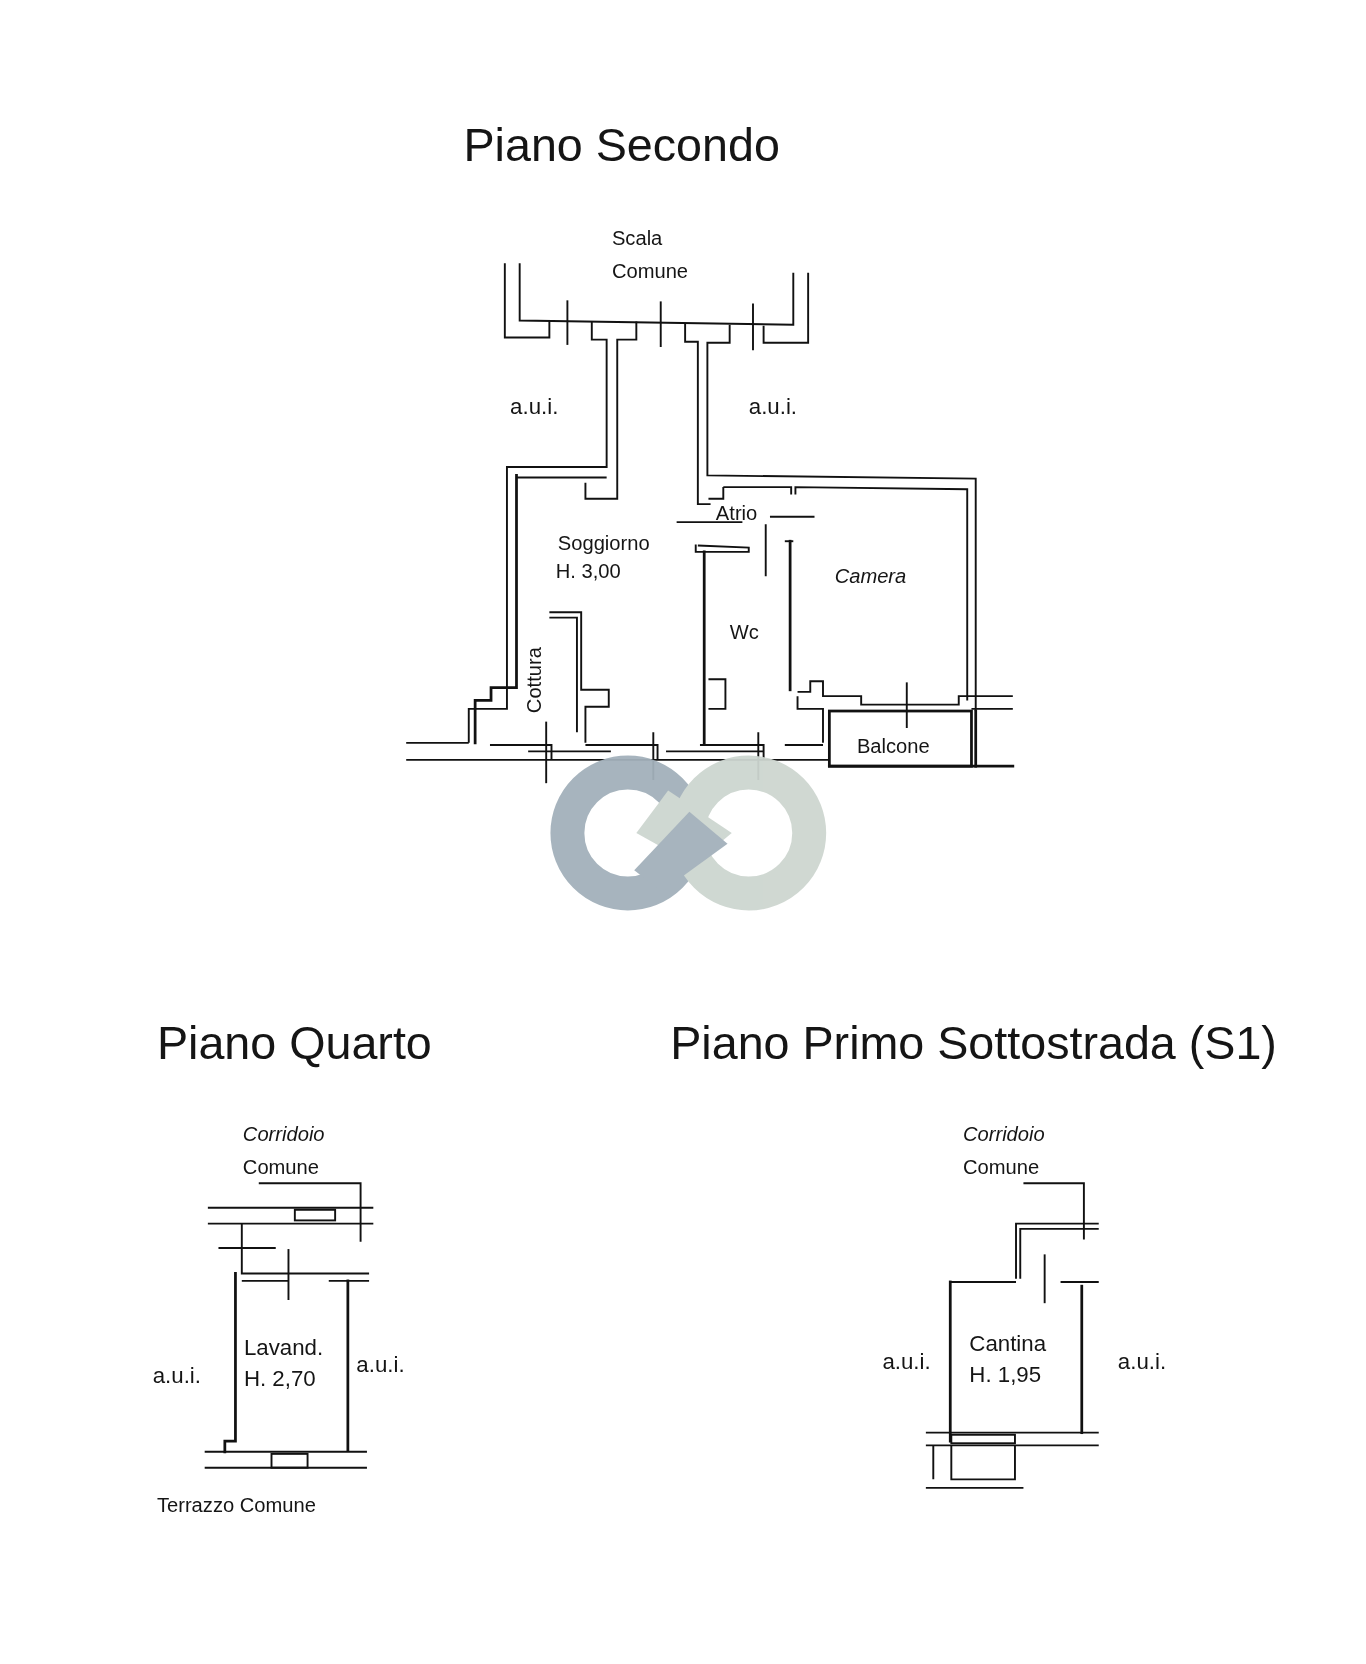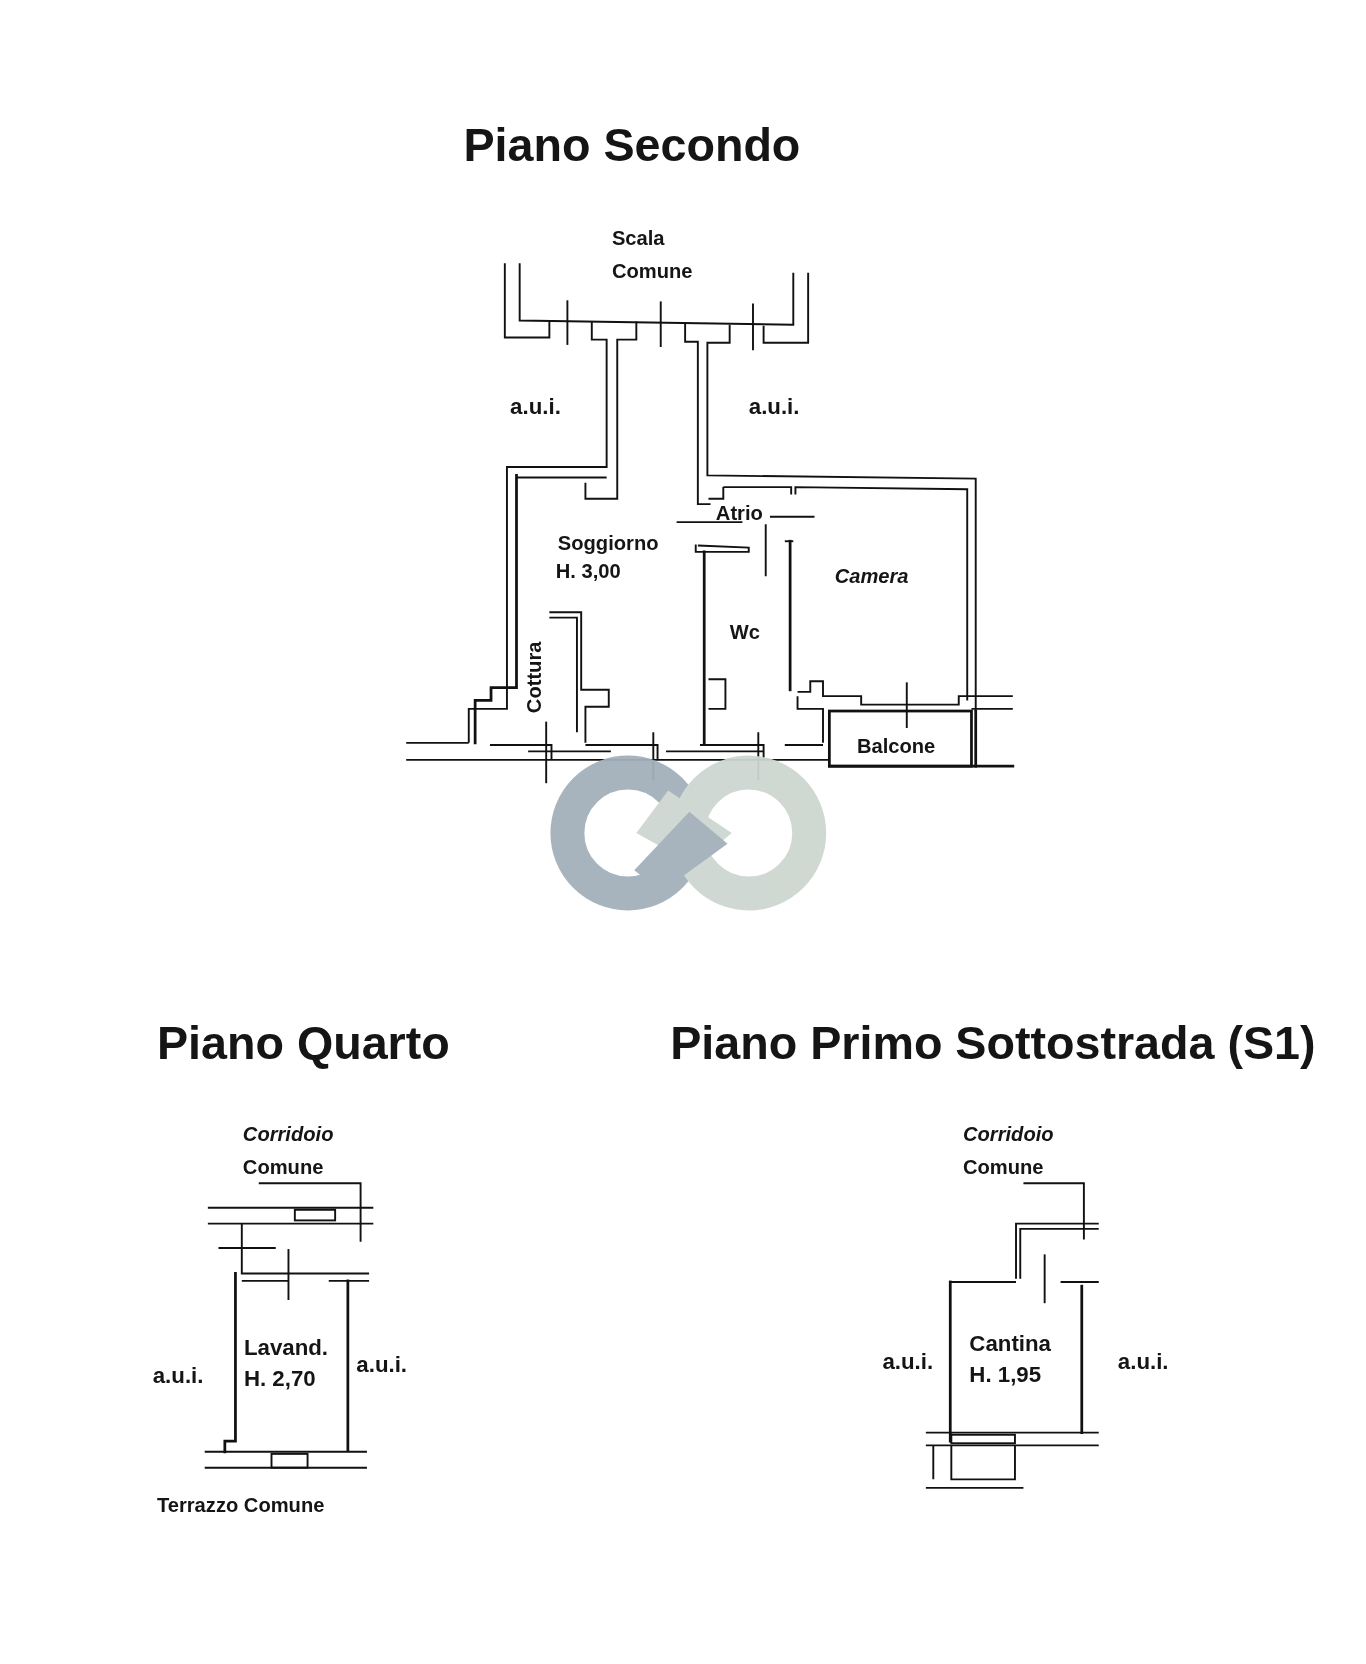--- a/index.html
+++ b/index.html
@@ -1,17 +1,17 @@
 <!DOCTYPE html>
 <html><head>
 <meta charset="utf-8">
 <style>
   html, body { margin: 0; padding: 0; background: #ffffff; }
   body { width: 1366px; height: 1664px; overflow: hidden; position: relative; font-family: "Liberation Sans", sans-serif; }
-  #sheet { position: absolute; left: 0; top: 0; width: 1254px; height: 1664px; font-weight: bold; }
+  #sheet { position: absolute; left: 0; top: 0; width: 1254px; height: 1664px; }
   svg text { font-family: "Liberation Sans", sans-serif; fill: #151515; }
   .title { font-size: 44px; }
   .label { font-size: 21px; }
   .label-small { font-size: 19px; }
   .wall { fill: none; stroke: #111; stroke-width: 2.6; stroke-linecap: square; }
   .thin { fill: none; stroke: #111; stroke-width: 1.8; }
   .tick { stroke: #111; stroke-width: 1.8; }
 </style>
 </head>
 <body>

